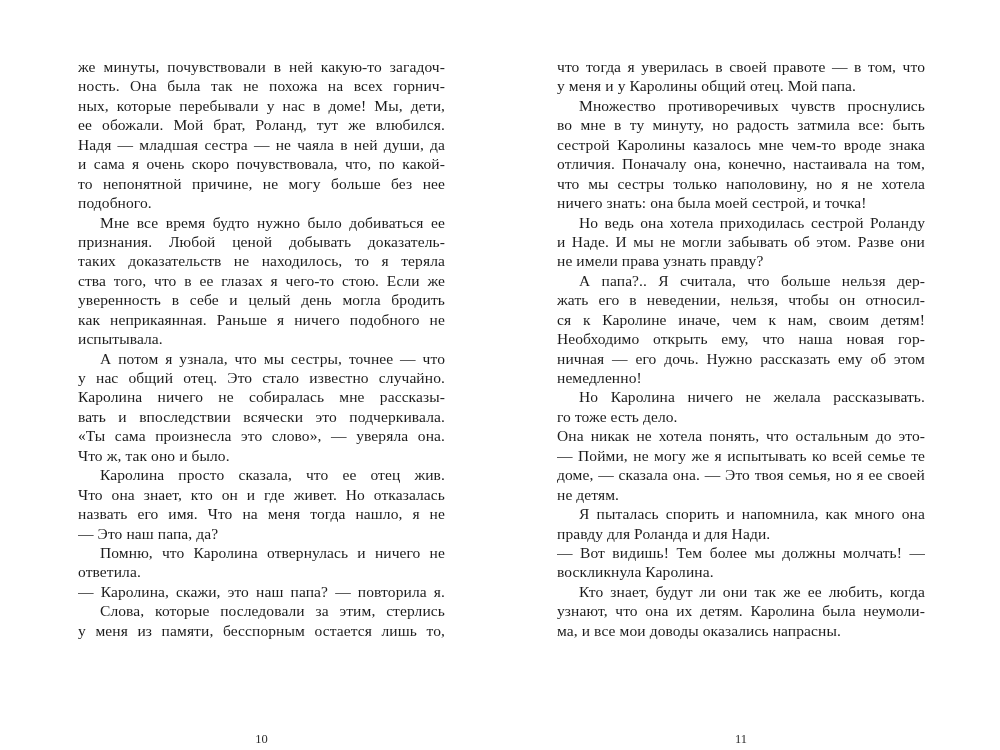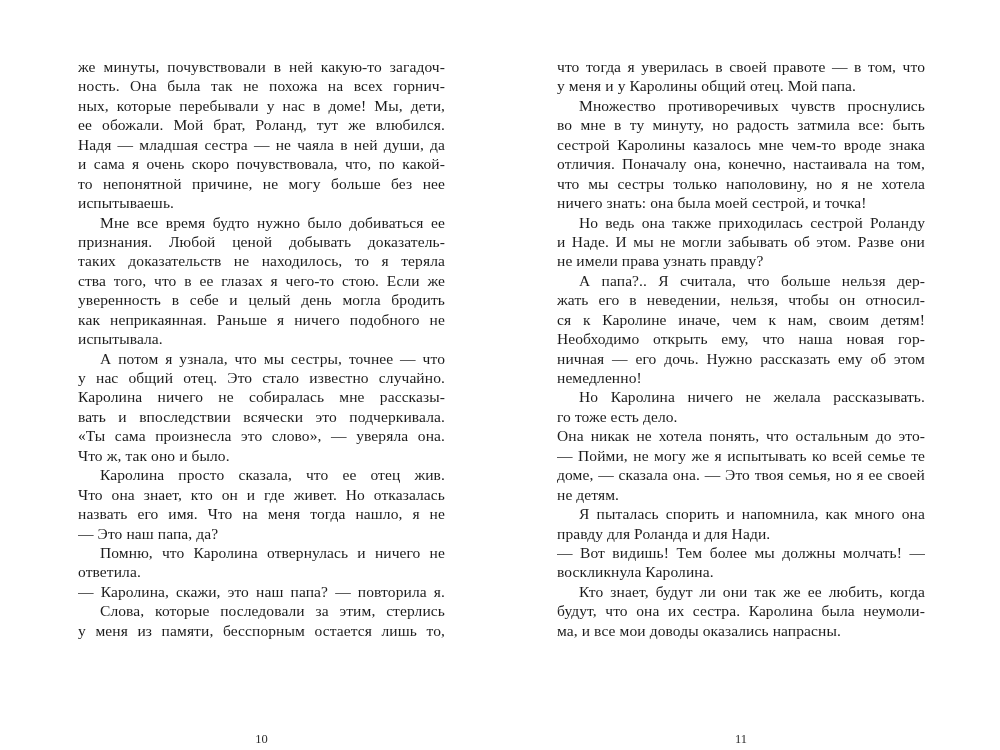--- a/index.html
+++ b/index.html
@@ -56,21 +56,21 @@
 <div class="spread">
   <div>
     <div class="col" id="col-left">
         <div class="line">же минуты, почувствовали в ней какую-то загадоч-</div>
         <div class="line">ность. Она была так не похожа на всех горнич-</div>
         <div class="line">ных, которые перебывали у нас в доме! Мы, дети,</div>
         <div class="line">ее обожали. Мой брат, Роланд, тут же влюбился.</div>
         <div class="line">Надя — младшая сестра — не чаяла в ней души, да</div>
         <div class="line">и сама я очень скоро почувствовала, что, по какой-</div>
         <div class="line">то непонятной причине, не могу больше без нее</div>
-        <div class="line endline">испытываешь.</div>
+        <div class="line endline">подобного.</div>
         <div class="line indent">Мне все время будто нужно было добиваться ее</div>
         <div class="line">признания. Любой ценой добывать доказатель-</div>
         <div class="line">таких доказательств не находилось, то я теряла</div>
         <div class="line">ства того, что в ее глазах я чего-то стою. Если же</div>
         <div class="line">уверенность в себе и целый день могла бродить</div>
         <div class="line">как неприкаянная. Раньше я ничего подобного не</div>
         <div class="line endline">испытывала.</div>
         <div class="line indent">А потом я узнала, что мы сестры, точнее — что</div>
         <div class="line">у нас общий отец. Это стало известно случайно.</div>
         <div class="line">Каролина ничего не собиралась мне рассказы-</div>
@@ -92,38 +92,38 @@
   <div>
     <div class="col" id="col-right">
         <div class="line">что тогда я уверилась в своей правоте — в том, что</div>
         <div class="line endline">у меня и у Каролины общий отец. Мой папа.</div>
         <div class="line indent">Множество противоречивых чувств проснулись</div>
         <div class="line">во мне в ту минуту, но радость затмила все: быть</div>
         <div class="line">сестрой Каролины казалось мне чем-то вроде знака</div>
         <div class="line">отличия. Поначалу она, конечно, настаивала на том,</div>
         <div class="line">что мы сестры только наполовину, но я не хотела</div>
         <div class="line endline">ничего знать: она была моей сестрой, и точка!</div>
-        <div class="line indent">Но ведь она также приходилась сестрой Роланду</div>
+        <div class="line indent">Но ведь она хотела приходилась сестрой Роланду</div>
         <div class="line">и Наде. И мы не могли забывать об этом. Разве они</div>
         <div class="line endline">не имели права узнать правду?</div>
         <div class="line indent">А папа?.. Я считала, что больше нельзя дер-</div>
         <div class="line">жать его в неведении, нельзя, чтобы он относил-</div>
         <div class="line">ся к Каролине иначе, чем к нам, своим детям!</div>
         <div class="line">Необходимо открыть ему, что наша новая гор-</div>
         <div class="line">ничная — его дочь. Нужно рассказать ему об этом</div>
         <div class="line endline">немедленно!</div>
         <div class="line indent">Но Каролина ничего не желала рассказывать.</div>
         <div class="line endline">го тоже есть дело.</div>
         <div class="line">Она никак не хотела понять, что остальным до это-</div>
         <div class="line">— Пойми, не могу же я испытывать ко всей семье те</div>
         <div class="line">доме, — сказала она. — Это твоя семья, но я ее своей</div>
         <div class="line endline">не детям.</div>
         <div class="line indent">Я пыталась спорить и напомнила, как много она</div>
         <div class="line endline">правду для Роланда и для Нади.</div>
         <div class="line">— Вот видишь! Тем более мы должны молчать! —</div>
         <div class="line endline">воскликнула Каролина.</div>
         <div class="line indent">Кто знает, будут ли они так же ее любить, когда</div>
-        <div class="line">будут, что она их сестра. Каролина была неумоли-</div>
+        <div class="line">узнают, что она их детям. Каролина была неумоли-</div>
         <div class="line endline">ма, и все мои доводы оказались напрасны.</div>
       </div>
     <div class="folio folio-right">11</div>
   </div>
 </div>
 
 </body></html>

